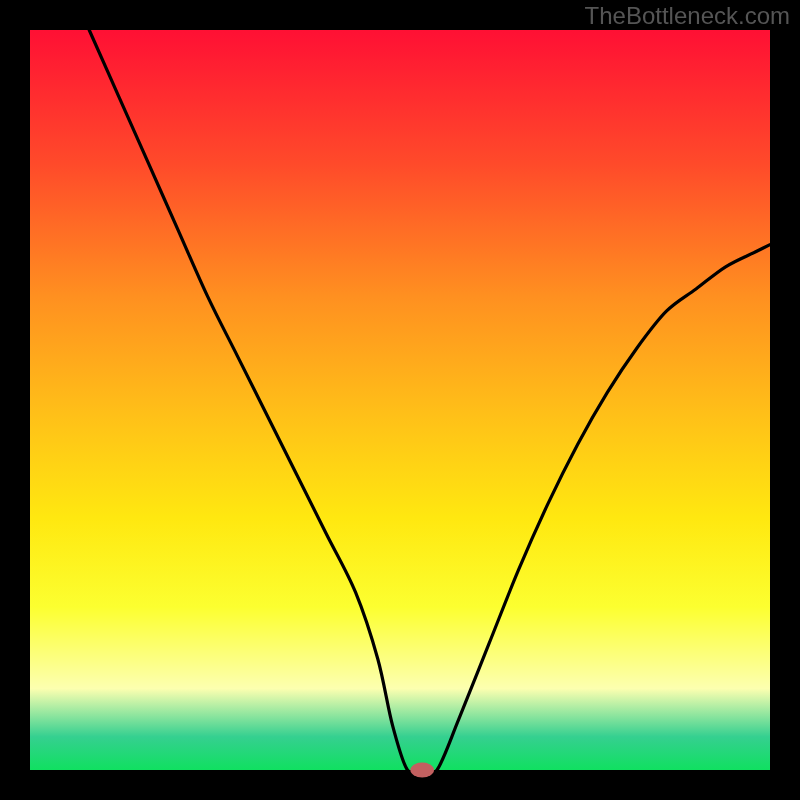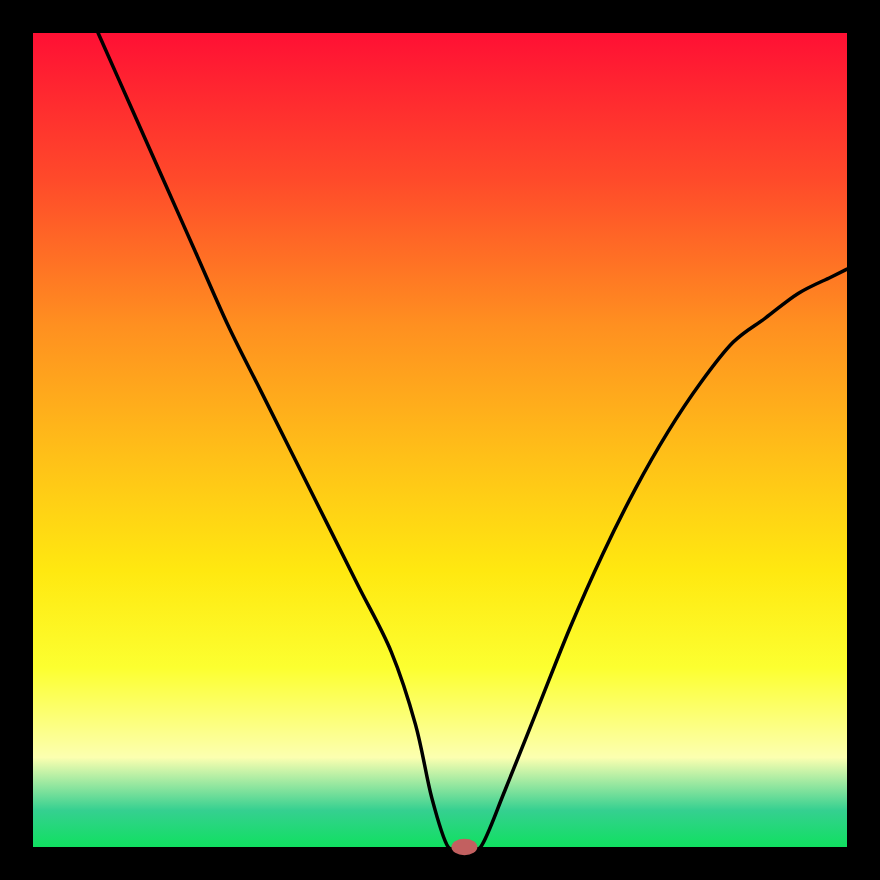--- a/index.html
+++ b/index.html
@@ -48,13 +48,14 @@
   </defs>
 
   <rect id="frame-rect" x="0" y="0" width="800" height="800" fill="#000000"></rect>
   <rect id="plot-rect" x="30" y="30" width="740" height="740" fill="url(#bg-grad)"></rect>
 
   <path id="curve-path" d="M 89.2 30 C 94.13333333333334 41.1, 108.93333333333334 74.40000000000002, 118.8 96.60000000000002 C 128.66666666666666 118.80000000000003, 138.53333333333333 141.00000000000003, 148.4 163.20000000000005 C 158.26666666666668 185.40000000000006, 168.13333333333333 207.60000000000008, 178 229.80000000000007 C 187.86666666666667 252.00000000000006, 197.73333333333332 275.43333333333334, 207.6 296.4 C 217.46666666666667 317.3666666666666, 227.33333333333334 335.8666666666666, 237.20000000000002 355.59999999999997 C 247.0666666666667 375.3333333333333, 256.93333333333334 395.06666666666666, 266.8 414.8 C 276.6666666666667 434.53333333333336, 286.5333333333333 454.26666666666665, 296.4 474 C 306.26666666666665 493.73333333333335, 316.1333333333333 513.4666666666667, 326 533.2 C 335.8666666666667 552.9333333333334, 346.9666666666667 571.4333333333333, 355.6 592.4 C 364.23333333333335 613.3666666666667, 371.6333333333333 636.8, 377.79999999999995 659 C 383.9666666666666 681.2, 387.66666666666663 707.1, 392.59999999999997 725.6 C 397.5333333333333 744.1, 402.4666666666667 762.6, 407.40000000000003 770 C 412.33333333333337 777.4, 417.2666666666667 770, 422.20000000000005 770 C 427.1333333333334 770, 430.83333333333337 778.6333333333333, 437.00000000000006 770 C 443.16666666666674 761.3666666666667, 450.56666666666666 739.1666666666667, 459.2 718.2 C 467.8333333333333 697.2333333333333, 478.93333333333334 668.8666666666667, 488.8 644.2 C 498.6666666666667 619.5333333333334, 508.5333333333334 593.6333333333334, 518.4000000000001 570.2 C 528.2666666666668 546.7666666666667, 538.1333333333333 524.5666666666667, 548 503.6 C 557.8666666666667 482.6333333333333, 567.7333333333333 462.9, 577.6 444.4 C 587.4666666666667 425.9, 597.3333333333334 408.63333333333327, 607.2 392.59999999999997 C 617.0666666666667 376.56666666666666, 626.9333333333333 361.7666666666667, 636.8 348.20000000000005 C 646.6666666666666 334.6333333333334, 656.5333333333333 321.06666666666666, 666.4 311.2 C 676.2666666666667 301.3333333333333, 686.1333333333333 296.4, 696 289 C 705.8666666666667 281.6, 715.7333333333332 272.96666666666664, 725.5999999999999 266.79999999999995 C 735.4666666666666 260.63333333333327, 747.8 255.7, 755.1999999999999 252 C 762.5999999999999 248.3, 767.5333333333333 245.83333333333334, 770 244.60000000000002" fill="none" stroke="#000000" stroke-width="3.2" stroke-linejoin="round" stroke-linecap="round"></path>
 
   <ellipse id="marker" cx="422.20000000000005" cy="770" rx="11.84" ry="7.4" fill="#c26060"></ellipse>
 </svg>
 
+<div class="watermark">TheBottleneck.com</div>
 </div>
 
 </body></html>

